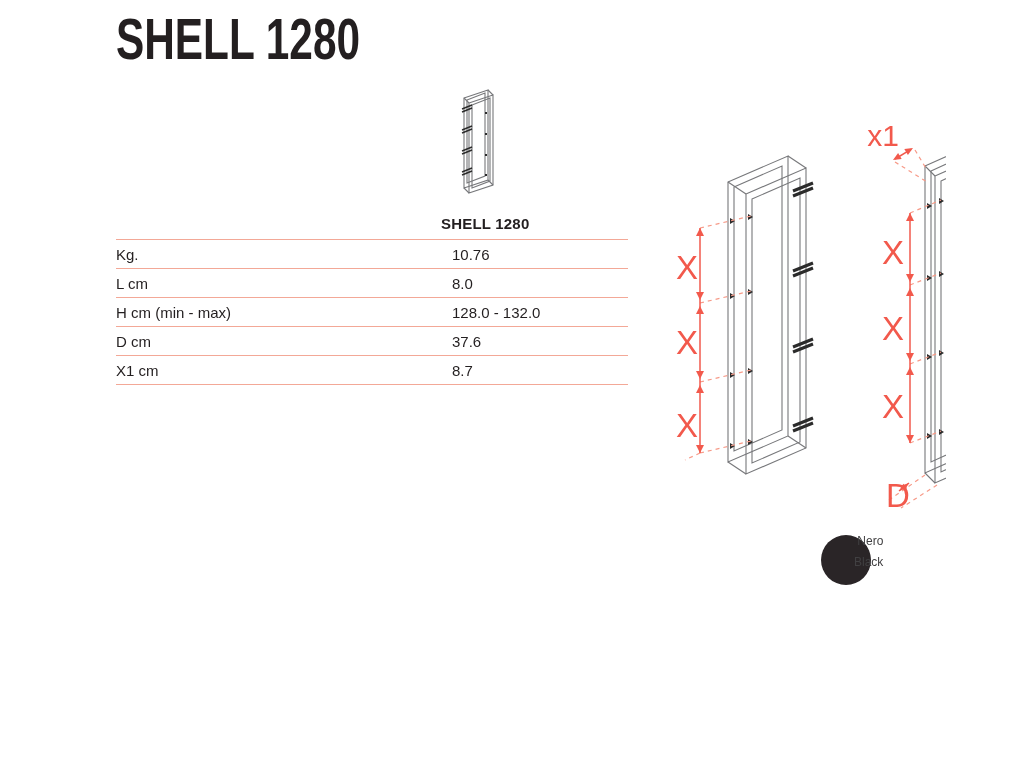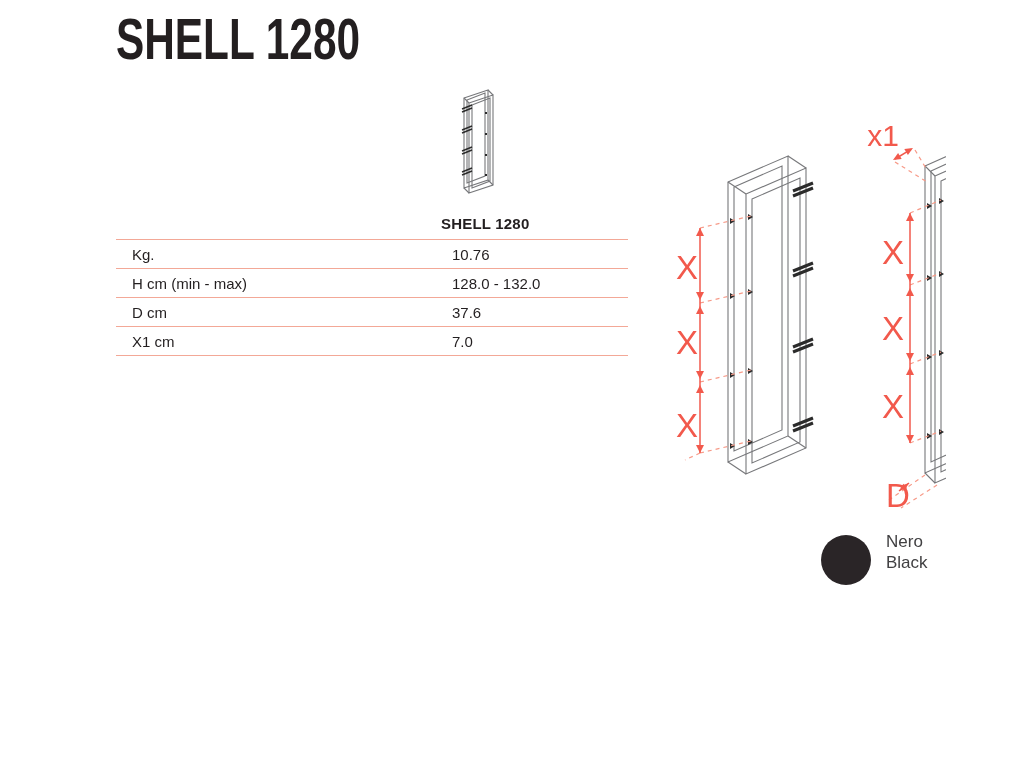--- a/index.html
+++ b/index.html
@@ -24,42 +24,42 @@
     font-weight:bold;letter-spacing:0px;transform:scaleX(0.73);transform-origin:left top;
     white-space:nowrap;color:var(--text-dark);
   }
   .materials{position:absolute;left:38px;top:78px;font-size:13.5px;line-height:16px;color:var(--text-dark);}
   .materials div{letter-spacing:0.1px;}
   
   .spec-table{position:absolute;left:38px;top:214px;width:512px;font-size:15px;}
   .spec-header-row{position:relative;height:26px;line-height:26px;border-bottom:1px solid var(--table-line);}
   .spec-header{position:absolute;left:325px;bottom:2px;font-weight:bold;letter-spacing:0.2px;}
   .spec-row{position:relative;height:29px;line-height:29px;border-bottom:1px solid var(--table-line);}
-  .spec-label{position:absolute;left:16px;}
+  .spec-label{position:absolute;left:0;}
   .spec-value{position:absolute;left:325px;margin-left:11px;}
   
   svg.diagram{position:absolute;overflow:visible;}
   .frame path,.frame line{fill:none;stroke:var(--drawing-gray);stroke-width:1.1;}
   .plate{stroke:var(--drawing-dark);stroke-width:3;}
   .plate-cap{stroke:var(--drawing-dark);stroke-width:1.4;}
   .marker{fill:var(--drawing-dark);}
   .dot{fill:var(--drawing-dark);}
   .dim{stroke:var(--accent);stroke-width:1.5;fill:none;}
   .arrow{fill:var(--accent);}
   .lead{stroke:var(--accent-light);stroke-width:1.2;stroke-dasharray:4 4;fill:none;}
   .dim-label{font-family:"Liberation Sans",sans-serif;fill:var(--accent);font-size:33px;}
   .dim-label.small{font-size:30px;}
   
   .partial-h{
     position:absolute;left:976px;top:244px;width:9px;height:30px;overflow:hidden;
     font-size:32px;line-height:30px;color:var(--accent);font-family:"Liberation Sans",sans-serif;
   }
   
   .swatch-circle{position:absolute;left:743px;top:535px;width:50px;height:50px;border-radius:50%;background:var(--swatch-black);}
-  .swatch-labels{position:absolute;left:808px;top:531px;font-size:17px;line-height:21px;color:var(--label-gray);}
+  .swatch-labels{position:absolute;left:776px;top:531px;font-size:12px;line-height:21px;color:var(--label-gray);text-align:right;}
 </style>
 </head>
 <body>
 
 <div id="canvas">
 
   <h1 class="title">SHELL 1280</h1>
 
   <svg class="diagram" style="left:374px;top:82px" width="50" height="122" viewBox="0 0 50 122">
     <g class="frame">
@@ -90,30 +90,34 @@
 
   <div class="spec-table">
     <div class="spec-header-row">
       <span class="spec-header">SHELL 1280</span>
     </div>
     <div class="spec-row">
       <span class="spec-label">Kg.</span>
       <span class="spec-value">10.76</span>
     </div>
     <div class="spec-row">
+      <span class="spec-label">L cm</span>
+      <span class="spec-value">8.0</span>
+    </div>
+    <div class="spec-row">
       <span class="spec-label">H cm (min - max)</span>
       <span class="spec-value">128.0 - 132.0</span>
     </div>
     <div class="spec-row">
       <span class="spec-label">D cm</span>
       <span class="spec-value">37.6</span>
     </div>
     <div class="spec-row">
       <span class="spec-label">X1 cm</span>
-      <span class="spec-value">7.0</span>
+      <span class="spec-value">8.7</span>
     </div>
   </div>
 
   <svg class="diagram" style="left:593px;top:140px" width="180" height="345" viewBox="0 0 180 345">
     <g class="frame">
       <path d="M57 42 L117 16 L117 296 L57 322 Z"></path>
       <path d="M63 47 L111 26 L111 290 L63 311 Z"></path>
       <path d="M75 54 L135 28 L135 308 L75 334 Z"></path>
       <path d="M81 59 L129 38 L129 302 L81 323 Z"></path>
       <line x1="57" y1="42" x2="75" y2="54"></line>

